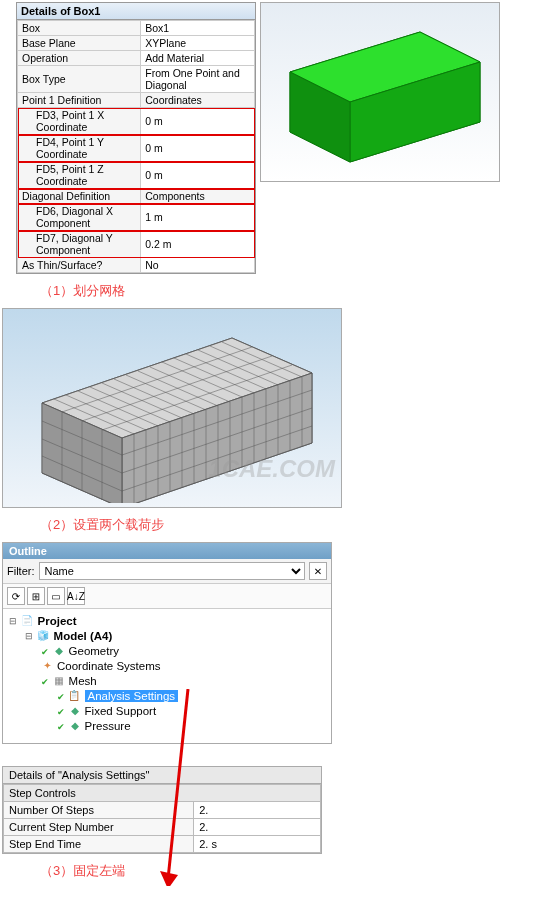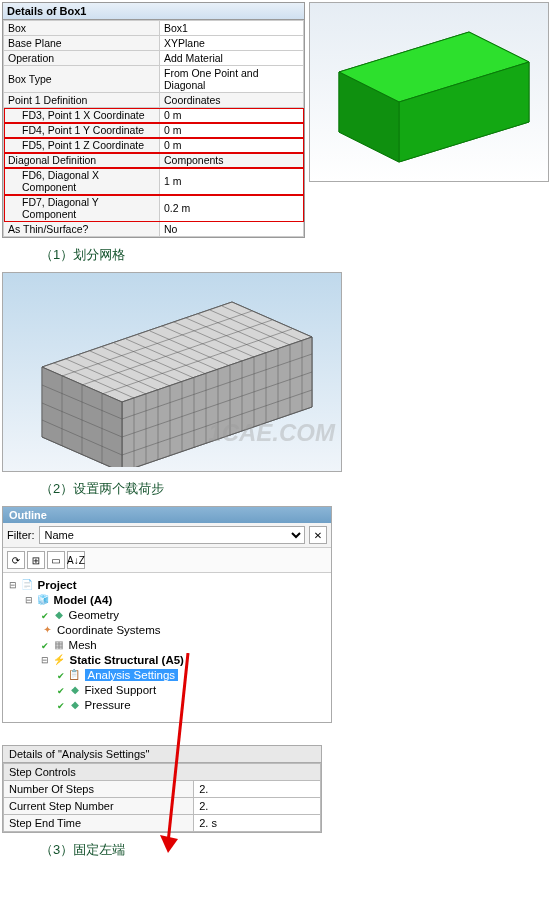--- a/index.html
+++ b/index.html
@@ -1,32 +1,32 @@
 <!DOCTYPE html>
 <html><head>
 <meta charset="utf-8">
 <style>
 * { margin: 0; padding: 0; box-sizing: border-box; font-family: "Microsoft YaHei", Arial, sans-serif; }
 body { width: 555px; background: #fff; font-size: 11px; color: #000; }
 
 
 .section1 { display: flex; gap: 4px; padding: 2px; }
-.details-box1 { width: 303px; border: 1px solid #999; }
+.details-box1 { width: 240px; border: 1px solid #999; margin-left: 14px; }
 .details-title { background: linear-gradient(#e8f0f8,#d0e0f0); padding: 2px 4px; font-weight: bold; border-bottom: 1px solid #999; }
 .property-table { width: 100%; border-collapse: collapse; }
 .property-table td { border: 1px solid #ccc; padding: 1px 4px; font-size: 10.5px; height: 15px; }
 .property-table td:first-child { width: 52%; background: #f5f5f5; }
 .property-table td:last-child { background: #fff; }
 .group-header td:first-child { font-weight: normal; }
 .group-header td:last-child { background: #f5f5f5; }
 .indent { padding-left: 18px !important; }
 
 .iso-box1 { width: 240px; height: 180px; background: linear-gradient(#e6edf4,#fff); border: 1px solid #aaa; display:flex;align-items:center;justify-content:center; position:relative; }
 
-.caption { padding: 6px 40px; font-size: 13px; color: #14532d; }
+.caption { padding: 6px 40px; font-size: 13px; color: #ef4444; }
 
 
 .section2 { margin: 2px; width: 340px; height: 200px; background: linear-gradient(#c0d9ec 0%,#f0f5fa 100%); border: 1px solid #aaa; display:flex;align-items:center;justify-content:center; position:relative; }
 .watermark { position:absolute; right:6px; bottom:24px; color:#999; opacity:.35; font-size:24px; font-style:italic; font-weight:bold; }
 
 
 .outline-panel { width: 330px; margin: 2px; border: 1px solid #aaa; }
 .outline-title { background: linear-gradient(#8bb5d6,#6fa0c7); color: #fff; font-weight: bold; padding: 2px 6px; }
 .filter-row { display:flex; align-items:center; gap:4px; padding:3px 4px; border-bottom:1px solid #ccc; background: #f4f4f4; }
 .filter-select { flex:1; border: 1px solid #aaa; font-size: 11px; padding:1px; background:#fff; }
@@ -239,24 +239,20 @@
               <span class="ti ti-coord"></span>
               <span>Coordinate Systems</span>
             </li>
             <li>
               <span class="chk"></span>
               <span class="ti ti-mesh"></span>
               <span>Mesh</span>
             </li>
           </ul>
         <ul>
-          <li class="has-children">
-              <span class="ti ti-struct"></span>
-              <span class="bold">Static Structural (A5)</span>
-            </li>
           <ul id="struct-items">
               <li>
                 <span class="chk"></span>
                 <span class="ti ti-set"></span>
                 <span class="selected">Analysis Settings</span>
               </li>
               <li>
                 <span class="chk"></span>
                 <span class="ti ti-fix"></span>
                 <span class="">Fixed Support</span>

